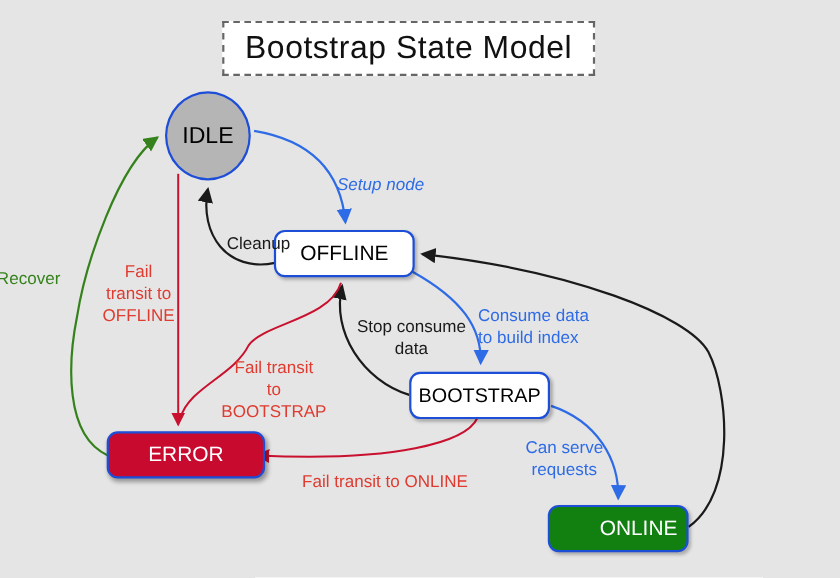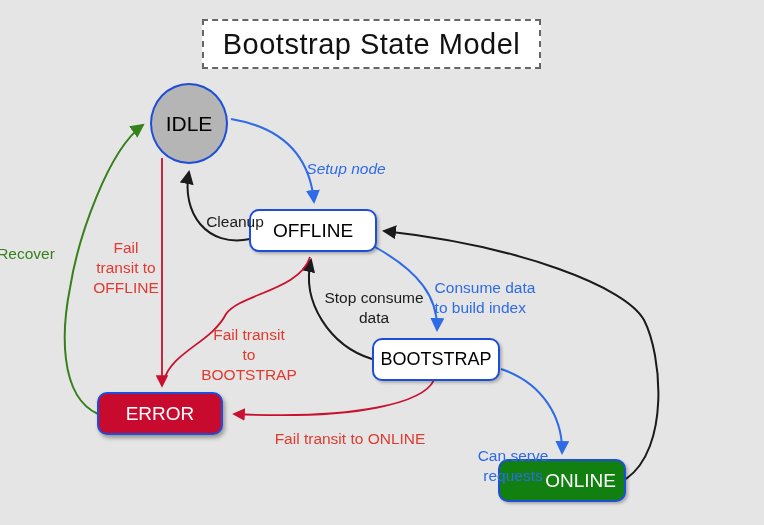--- a/index.html
+++ b/index.html
@@ -22,34 +22,34 @@
   .state{
     position:absolute;display:flex;align-items:center;justify-content:center;
     box-sizing:border-box;border:2px solid #1d4ed8;font-size:19px;color:#000;
   }
   .state.rect{border-radius:10px;background:#ffffff;box-shadow:2px 2px 3px rgba(0,0,0,0.25);}
   .state.circle{border-radius:50%;background:var(--gray-fill);font-size:21px;}
   #state-idle{left:150px;top:83px;width:78px;height:81px;box-shadow:none;}
   #state-offline{left:249px;top:209px;width:128px;height:43px;}
   #state-bootstrap{left:372px;top:338px;width:128px;height:43px;font-size:18px;}
   #state-online{left:498px;top:459px;width:128px;height:43px;background:var(--online-fill);color:#ffffff;padding-left:37px;}
-  #state-error{left:97px;top:392px;width:126px;height:43px;background:var(--error-fill);color:#ffffff;box-shadow:2px 3px 4px rgba(0,0,0,0.35);}
+  #state-error{left:97px;top:392px;width:144px;height:43px;background:var(--error-fill);color:#ffffff;box-shadow:2px 3px 4px rgba(0,0,0,0.35);}
   .edge-label{
     position:absolute;font-size:15.5px;line-height:1.3;white-space:pre-line;
     text-align:center;transform:translate(-50%,0);
   }
   .lbl-black{color:#1a1a1a;}
   .lbl-blue{color:var(--blue);}
   .lbl-red{color:var(--red-label);}
   .lbl-green{color:var(--green-line);}
   #lbl-setup{left:346px;top:159px;font-style:italic;}
   #lbl-cleanup{left:235px;top:184px;margin-top:28px;}
   #lbl-consume{left:485px;top:278px;text-align:left;}
   #lbl-stop-consume{left:374px;top:288px;}
-  #lbl-can-serve{left:513px;top:398px;margin-top:48px;}
+  #lbl-can-serve{left:513px;top:398px;}
   #lbl-stop-indexing{left:696px;top:314px;text-align:left;}
   #lbl-fail-offline{left:126px;top:210px;margin-top:28px;}
   #lbl-fail-bootstrap{left:249px;top:325px;}
   #lbl-fail-online{left:350px;top:412px;margin-top:17px;}
   #lbl-recover{left:26px;top:244px;}
   .edge{fill:none;stroke-width:2px;}
   .e-blue{stroke:var(--blue);}
   .e-black{stroke:#1a1a1a;}
   .e-red{stroke:var(--red-line);stroke-width:1.8px;}
   .e-green{stroke:var(--green-line);}

